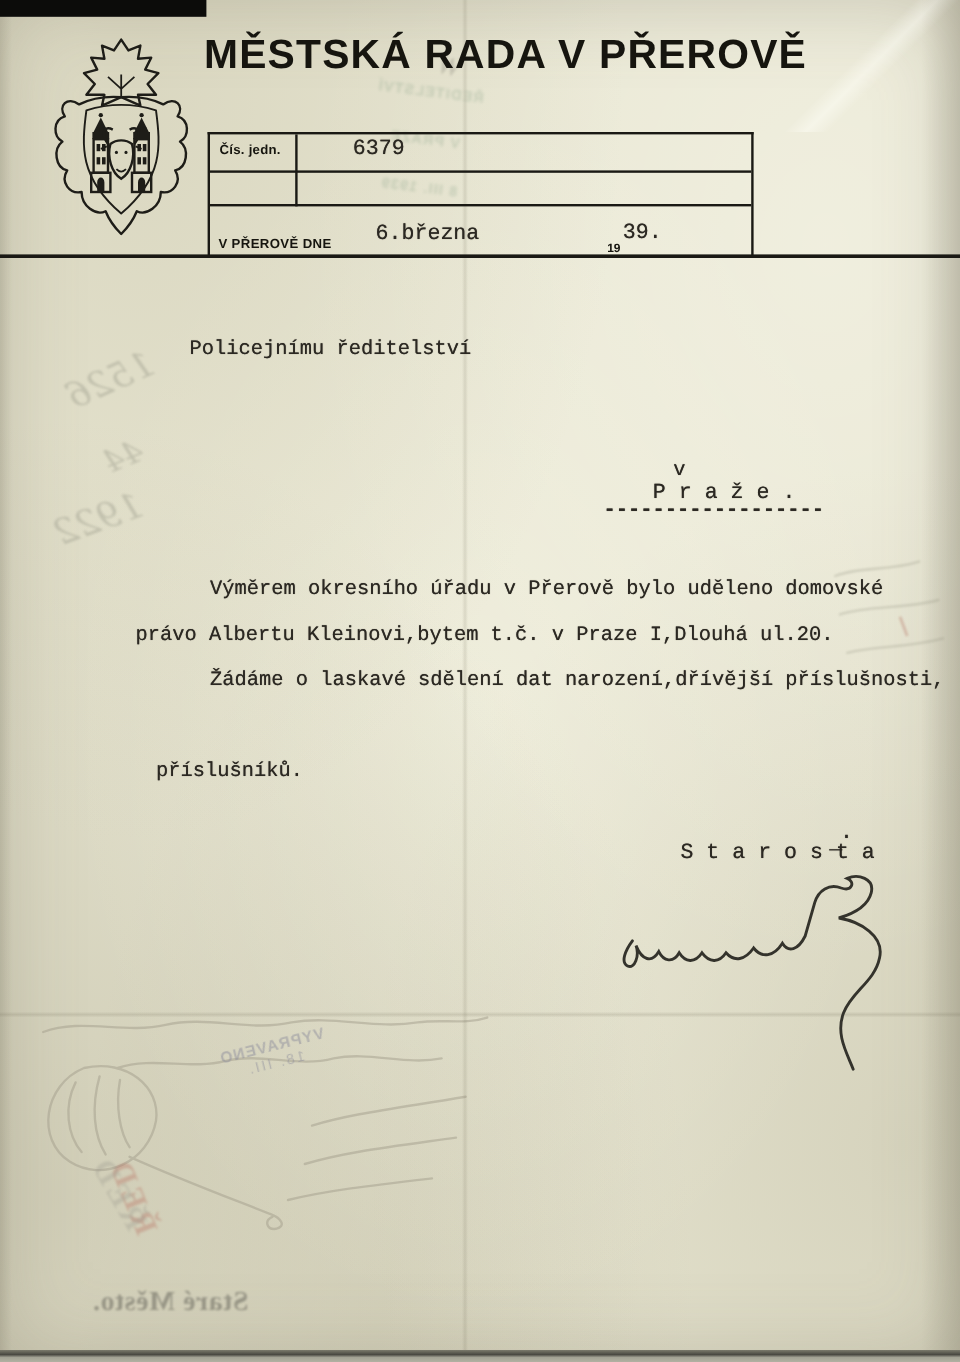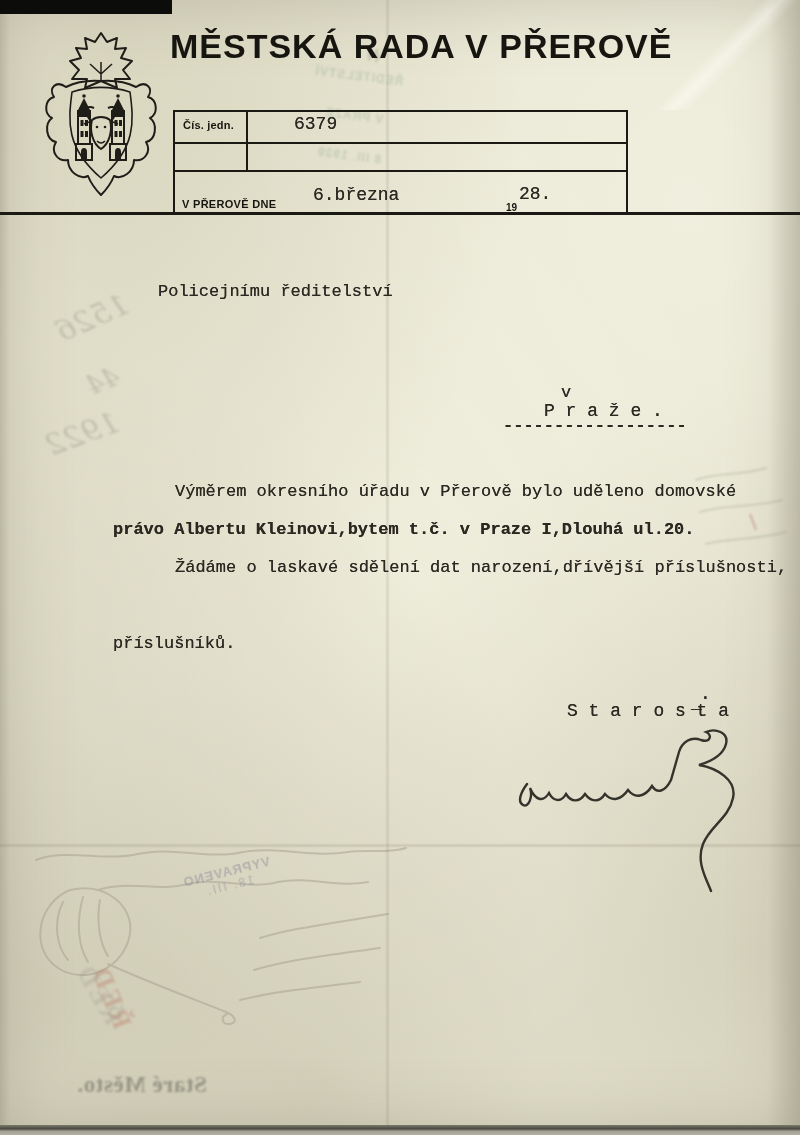--- a/index.html
+++ b/index.html
@@ -38,23 +38,23 @@
   #year-printed{position:absolute;left:331px;top:90px;font-size:10px;}
   #year-typed{position:absolute;left:344px;top:72px;font-size:18px;}
   #page-rule{left:0;top:212px;width:800px;height:3px;background:#1a1914;z-index:5;}
 
   #recipient{left:158px;top:282px;font-size:17px;z-index:5;}
   #place-prefix{left:561px;top:383px;font-size:17px;z-index:5;}
   #place{left:544px;top:401px;font-size:18px;z-index:5;text-align:right;}
   #place-underline{left:503px;top:416px;font-size:17px;font-weight:700;z-index:5;}
 
   .bodyline{font-size:17px;z-index:5;}
-  #bl0{left:175px;top:482px;} #bl1{left:113px;top:520px;font-weight:bold;}
+  #bl0{left:175px;top:482px;} #bl1{left:113px;top:520px;}
   #bl2{left:175px;top:558px;} #bl3{left:113px;top:596px;}
-  #bl4{left:113px;top:634px;}
+  #bl4{left:130px;top:634px;}
 
   #closing{left:520px;top:701px;font-size:18px;z-index:5;margin-left:47px;}
   #closing-dot{left:700px;top:684px;font-size:18px;z-index:5;}
   #closing-dash{left:691px;top:693px;font-size:18px;font-weight:700;z-index:5;}
   #signature{left:505px;top:726px;width:250px;height:178px;z-index:5;}
 
   
   .bleed{pointer-events:none;}
   #receive-stamp{left:276px;top:56px;width:156px;transform:scaleX(-1) rotate(-7deg);
     color:#7e9a7f;opacity:.30;filter:blur(1.2px);font-weight:700;font-size:12px;
@@ -200,21 +200,21 @@
 
   <div class="abs" id="refbox">
     <div class="rb-hline" id="rb-l1"></div>
     <div class="rb-hline" id="rb-l2"></div>
     <div id="rb-div"></div>
     <span class="printed" id="ref-label">Čís. jedn.</span>
     <span class="typed" id="ref-number">6379</span>
     <span class="printed" id="pd-label">V PŘEROVĚ DNE</span>
     <span class="typed" id="date-typed">6.března</span>
     <span class="printed" id="year-printed">19</span>
-    <span class="typed" id="year-typed">28.</span>
+    <span class="typed" id="year-typed">39.</span>
   </div>
   <div class="abs" id="page-rule"></div>
 
   <div class="abs typed" id="recipient">Policejnímu ředitelství</div>
   <div class="abs typed" id="place-prefix">v</div>
   <div class="abs typed" id="place">P r a ž e .</div>
   <div class="abs typed" id="place-underline">------------------</div>
 
   <div class="abs typed bodyline" id="bl0">Výměrem okresního úřadu v Přerově bylo uděleno domovské</div>
   <div class="abs typed bodyline" id="bl1">právo Albertu Kleinovi,bytem t.č. v Praze I,Dlouhá ul.20.</div>

